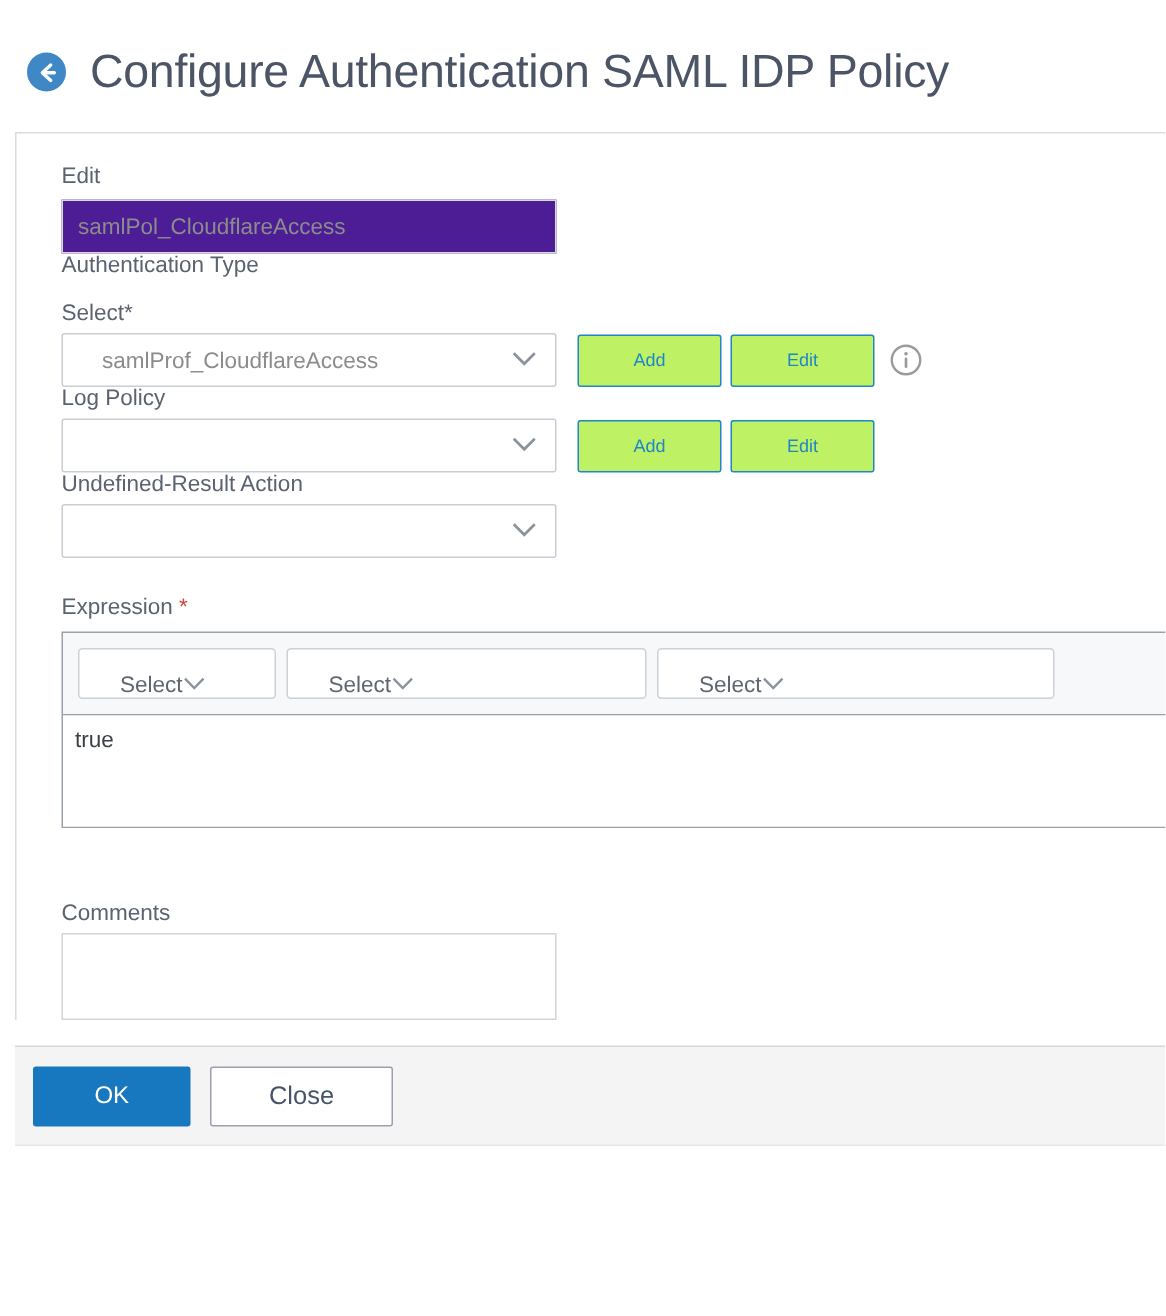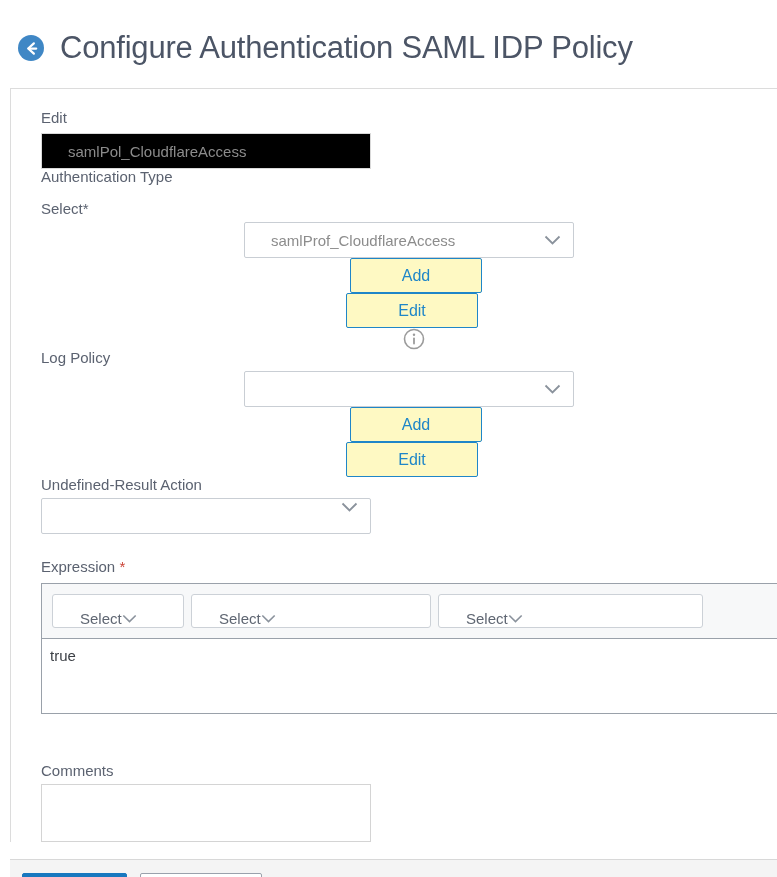--- a/index.html
+++ b/index.html
@@ -23,43 +23,43 @@
     white-space:nowrap;
   }
   
   .panel {
     margin-left:10px; width:767px;
     border-left:1px solid #dcdcdc; border-top:1px solid #dcdcdc;
   }
   .content { padding:21px 0 0 30px; }
   .field-label { font-size:15px; color:#5b6270; line-height:15px; }
   .mb8  { margin-bottom:8px; }
-  .mt6  { margin-top:6px;flex-direction:column; }
+  .mt6  { margin-top:6px; }
   .mt7  { margin-top:7px; }
   .mt17 { margin-top:17px; }
   .mt18 { margin-top:0; }
   .mt25 { margin-top:25px; }
   .mt49 { margin-top:49px; }
   .static-value { font-size:15px; font-weight:bold; color:#333333; line-height:15px; }
 
   .text-input {
-    width:330px; height:36px; border:1px solid #d9d9d9; background:#000000;
-    color:#8c8c8c; font-size:15px; padding:0 10px 0 26px;
+    width:330px; height:36px; border:1px solid #d9d9d9; background:#4c1d95;
+    color:#8c8c8c; font-size:15px; padding:0 10px 0 10px;
     font-family:"Liberation Sans", sans-serif;
   }
   .dropdown {
     width:330px; height:36px; border:1px solid #c9ced4; border-radius:2px;
     background:#ffffff; display:flex; align-items:center;
     padding:0 12px 0 26px; color:#8c8c8c; font-size:15px; cursor:pointer;
   }
   .dropdown .chev { margin-left:auto; flex:0 0 auto; }
   .row { display:flex; align-items:center; }
   .btn-outline {
-    width:132px; height:35px; border:1px solid #1f86c8; border-radius:2px;
-    background:#fef9c3; color:#1f86c8; font-size:16px; cursor:pointer;
+    width:96px; height:35px; border:1px solid #1f86c8; border-radius:2px;
+    background:#bef264; color:#1f86c8; font-size:12px; cursor:pointer;
     font-family:"Liberation Sans", sans-serif;
   }
   .ml14 { margin-left:14px; }
   .ml6  { margin-left:6px; }
   .info-icon { margin-left:10px; display:flex; align-items:center; }
 
   .req { color:#cb4437; }
 
   
   .expr-editor { margin-top:9px; width:760px; border:1px solid #9aa1aa; }

